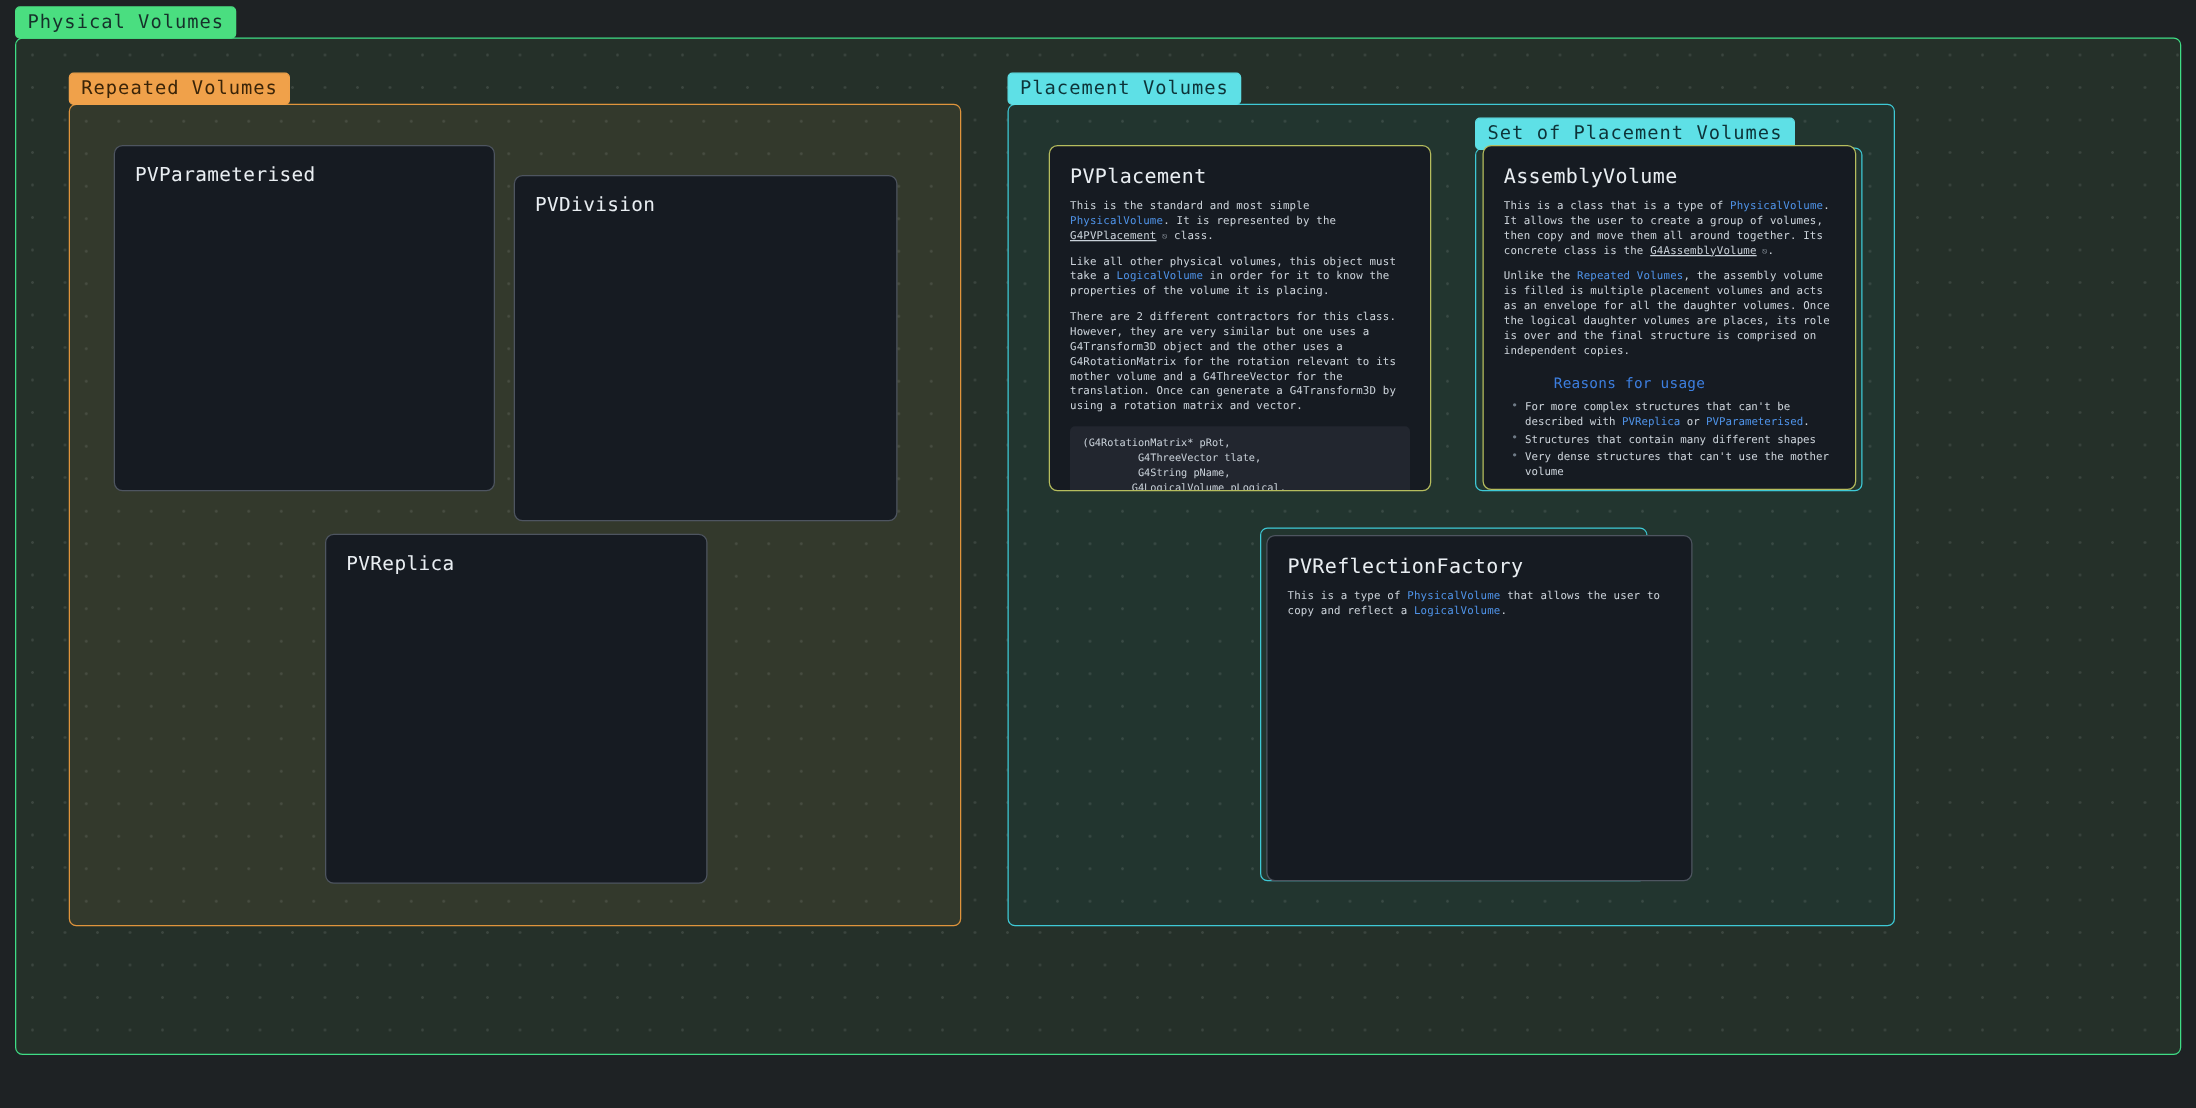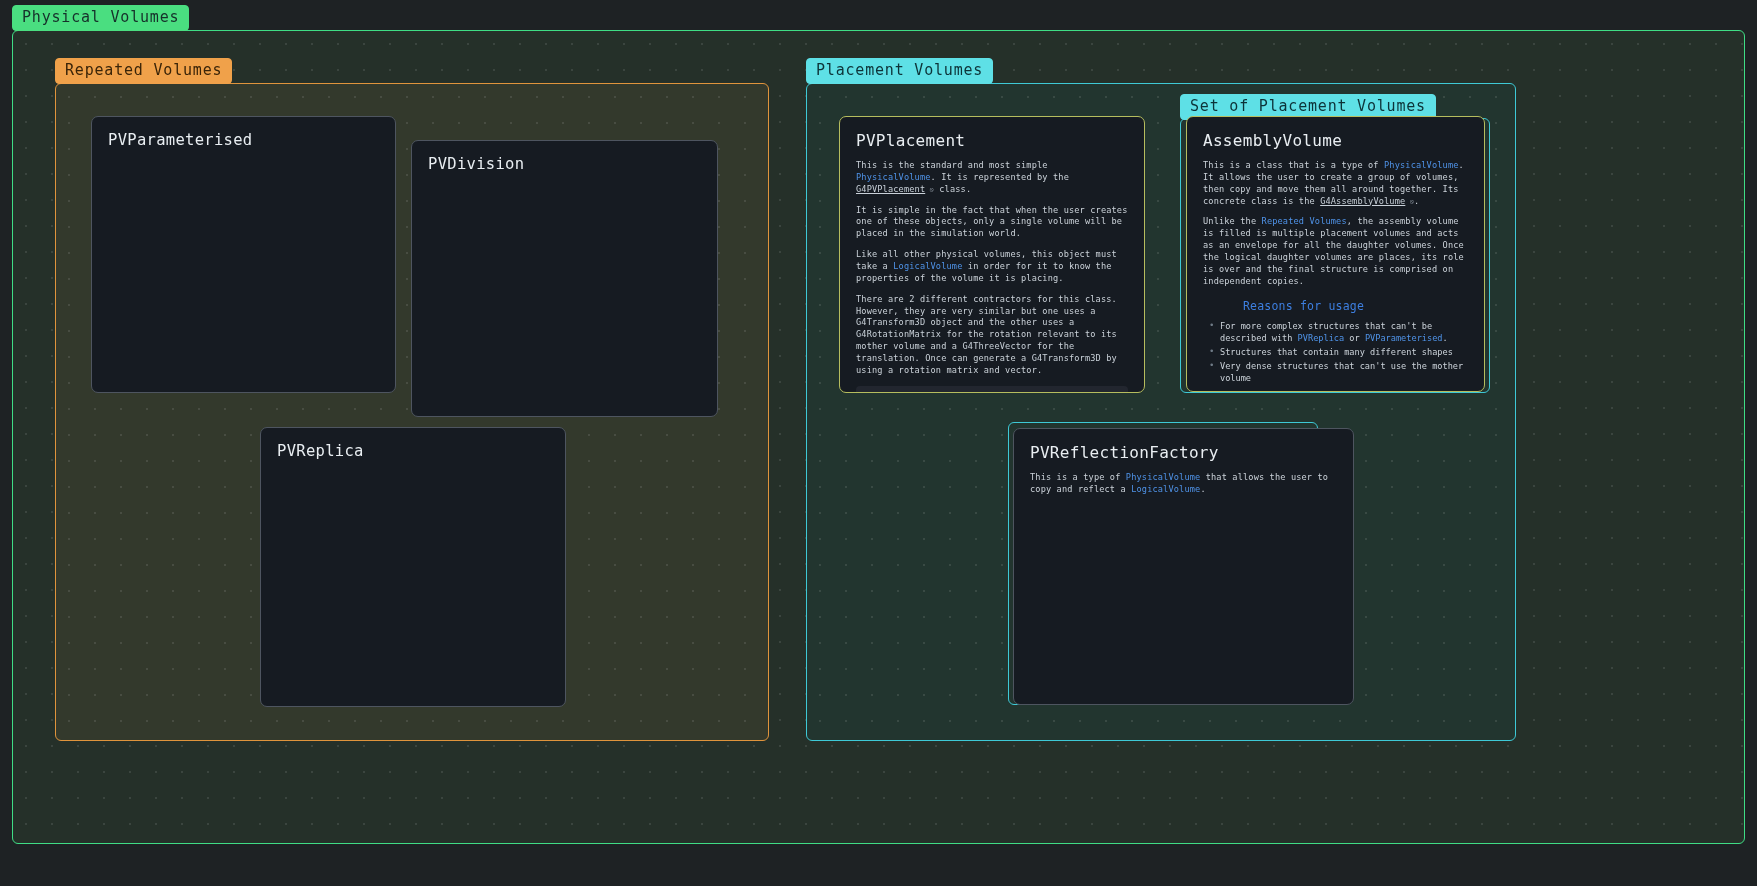--- a/index.html
+++ b/index.html
@@ -224,21 +224,20 @@
 
   <div class="card plain" id="card-pvreplica">
     <div class="card-title">PVReplica</div>
   </div>
 
   <div class="card olive" id="card-pvplacement">
     <div class="card-title big">PVPlacement</div>
 
     <p><span>This is the standard and most simple </span><span class="lnk">PhysicalVolume</span><span>. It is represented by the </span><span class="lnk ul">G4PVPlacement</span><span class="ext"> ⎋</span><span> class.</span></p>
 
-    <p>It is simple in the fact that when the user creates one of these objects, only a single volume will be placed in the simulation world.</p>
 
     <p><span>Like all other physical volumes, this object must take a </span><span class="lnk">LogicalVolume</span><span> in order for it to know the properties of the volume it is placing.</span></p>
 
     <p><span>There are 2 different contractors for this class. However, they are very similar but one uses a </span><span class="mono-inline">G4Transform3D</span><span> object and the other uses a </span><span class="mono-inline">G4RotationMatrix</span><span> for the rotation relevant to its mother volume and a </span><span class="mono-inline">G4ThreeVector</span><span> for the translation. Once can generate a </span><span class="mono-inline">G4Transform3D</span><span> by using a rotation matrix and vector.</span></p>
 
     <pre class="code">(G4RotationMatrix* pRot,
          G4ThreeVector tlate,
          G4String pName,
         G4LogicalVolume pLogical,
         G4PhysicalVolume pMother,

